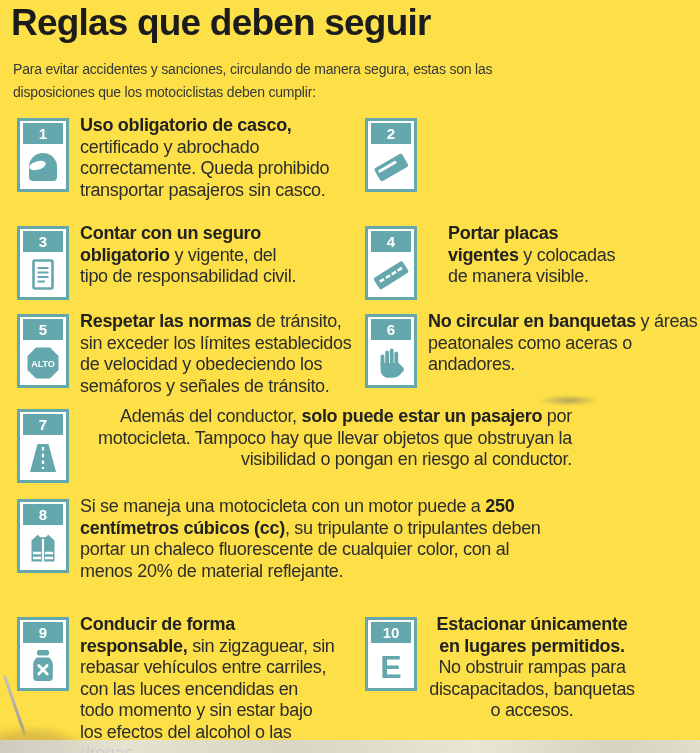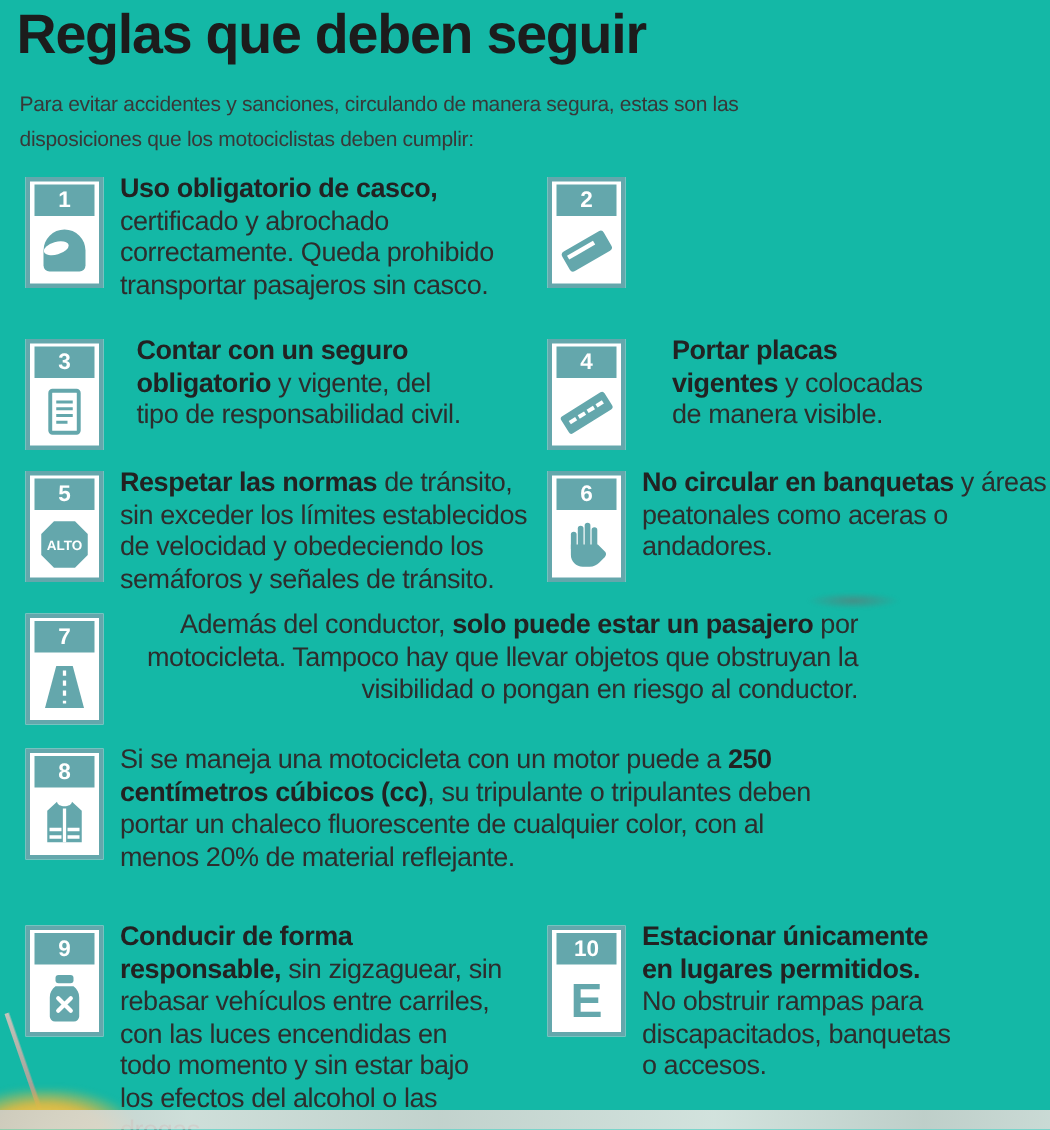--- a/index.html
+++ b/index.html
@@ -1,19 +1,19 @@
 <!DOCTYPE html>
 <html lang="es"><head>
 <meta charset="utf-8">
 <style>
   html,body { margin:0; padding:0; }
   body { background:#ffffff; font-family:"Liberation Sans", sans-serif; }
   .canvas {
     position:relative; width:700px; height:753px; margin:0 auto;
-    background:#14b8a6; overflow:hidden;
+    background:#fde047; overflow:hidden;
   }
   .page-title {
     position:absolute; left:11px; top:2px; margin:0;
     font-size:37px; font-weight:700; letter-spacing:-0.8px; color:#1c1c1c;
   }
   .intro {
     position:absolute; left:13px; top:58px; margin:0; width:545px;
     font-size:14px; line-height:23px; color:#383838; letter-spacing:-0.2px;
   }
   .item { position:absolute; display:flex; gap:11px; }
@@ -30,28 +30,28 @@
   .glyph { flex:1; display:flex; align-items:center; justify-content:center; }
   .glyph svg { display:block; }
   .item-text {
     margin:-3px 0 0 0; font-size:18px; line-height:21.5px;
     color:#2d2d2d; letter-spacing:-0.3px;
   }
   .item-text b { font-weight:700; color:#222; }
   
   .pos-1  { left:17px;  top:118px; } .pos-1  .item-text { width:252px; }
   .pos-2  { left:365px; top:118px; } .pos-2  .item-text { width:272px; }
-  .pos-3  { left:17px;  top:226px; } .pos-3  .item-text { width:218px;margin-left:11px; }
+  .pos-3  { left:17px;  top:226px; } .pos-3  .item-text { width:218px; }
   .pos-4  { left:365px; top:226px; } .pos-4  .item-text { width:168px;margin-left:20px; }
   .pos-5  { left:17px;  top:314px; } .pos-5  .item-text { width:278px; }
   .pos-6  { left:365px; top:314px; } .pos-6  .item-text { width:272px; }
   .pos-7  { left:17px;  top:409px; } .pos-7  .item-text { width:492px;text-align:right; }
   .pos-8  { left:17px;  top:499px; } .pos-8  .item-text { width:472px; }
   .pos-9  { left:17px;  top:617px; } .pos-9  .item-text { width:255px; }
-  .pos-10 { left:365px; top:617px; } .pos-10 .item-text { width:208px; }
+  .pos-10 { left:365px; top:617px; } .pos-10 .item-text { width:208px;text-align:center; }
   
   .smudge {
     position:absolute; left:538px; top:395px; width:62px; height:11px;
     background:radial-gradient(ellipse at center, rgba(110,110,110,.55), rgba(110,110,110,0) 70%);
     filter:blur(1px);
   }
   .bottom-strip {
     position:absolute; left:0; bottom:0; width:700px; height:13px;
     background:linear-gradient(90deg,#cdcdc9,#e3e3df 18%,#d5d5d1 42%,#e7e7e3 68%,#d1d1cd 88%,#dededa);
     opacity:.9;

